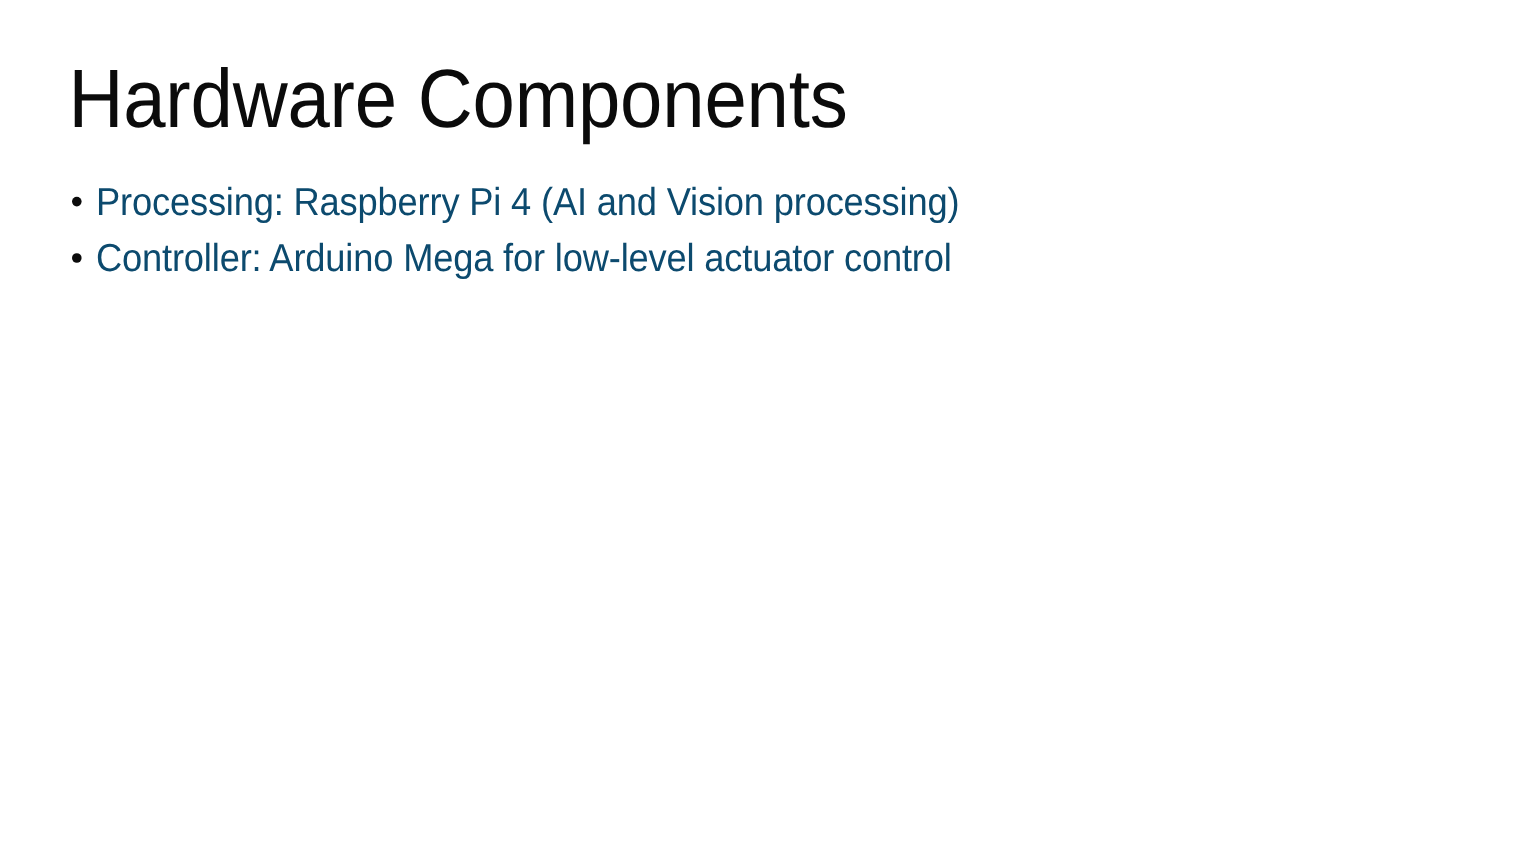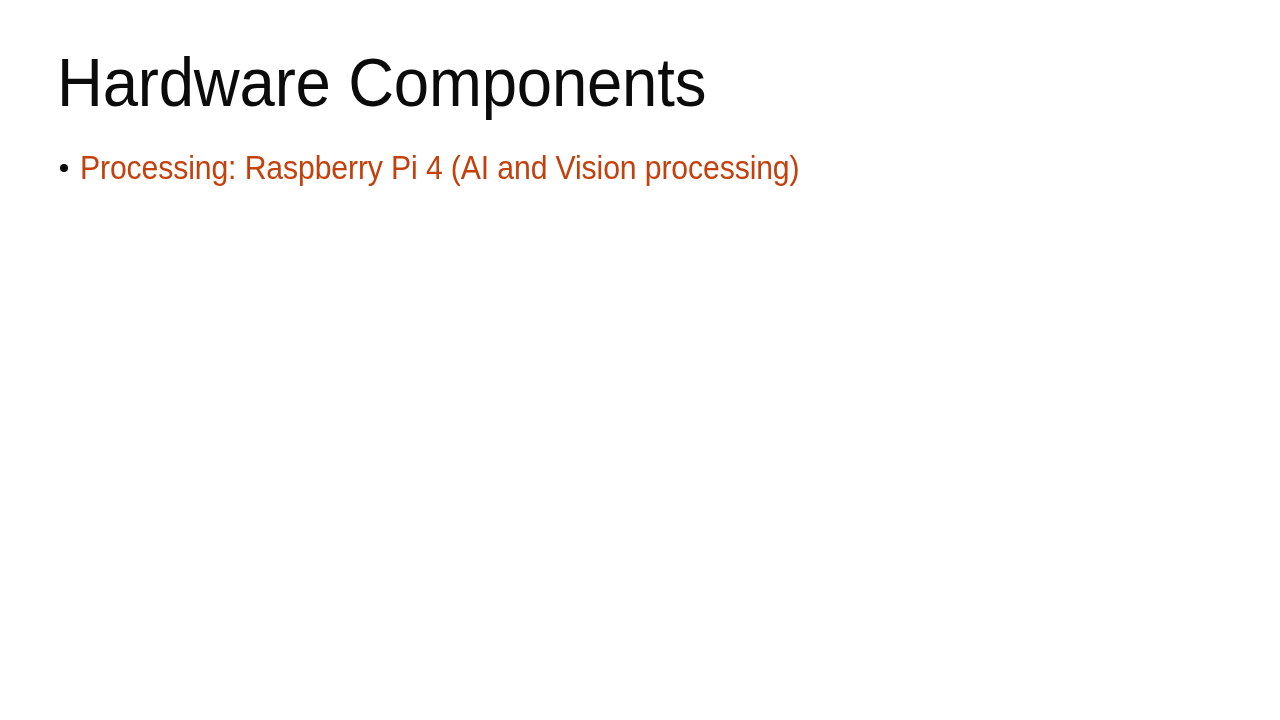--- a/index.html
+++ b/index.html
@@ -59,21 +59,21 @@
     position: relative;
     display: block;
     height: 46.6px;
     padding-left: 22px;
     margin: 0;
     font-family: "Liberation Sans", "DejaVu Sans", sans-serif;
     font-size: 32.5px;
     font-weight: 400;
     line-height: 46.6px;
     letter-spacing: -0.15px;
-    color: #c2410c;
+    color: #0c4a6e;
     white-space: nowrap;
   }
 
   .bullet-marker {
     position: absolute;
     left: 2px;
     top: 50%;
     width: 8px;
     height: 8px;
     margin-top: -4px;
@@ -94,19 +94,23 @@
 
   <h1 class="slide-title">Hardware Components</h1>
 
   <ul class="bullet-list">
 
     <li class="bullet-item">
       <span class="bullet-marker"></span>
       <span class="bullet-text">Processing: Raspberry Pi 4 (AI and Vision processing)</span>
     </li>
 
+    <li class="bullet-item">
+      <span class="bullet-marker"></span>
+      <span class="bullet-text">Controller: Arduino Mega for low-level actuator control</span>
+    </li>
 
 
 
 
   </ul>
 
 </div>
 
 </body></html>

